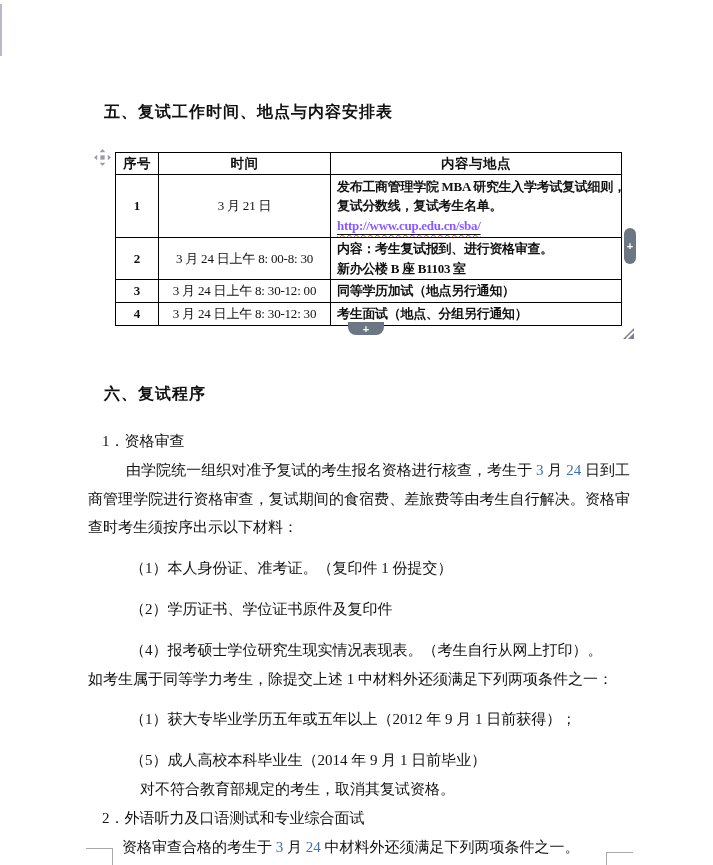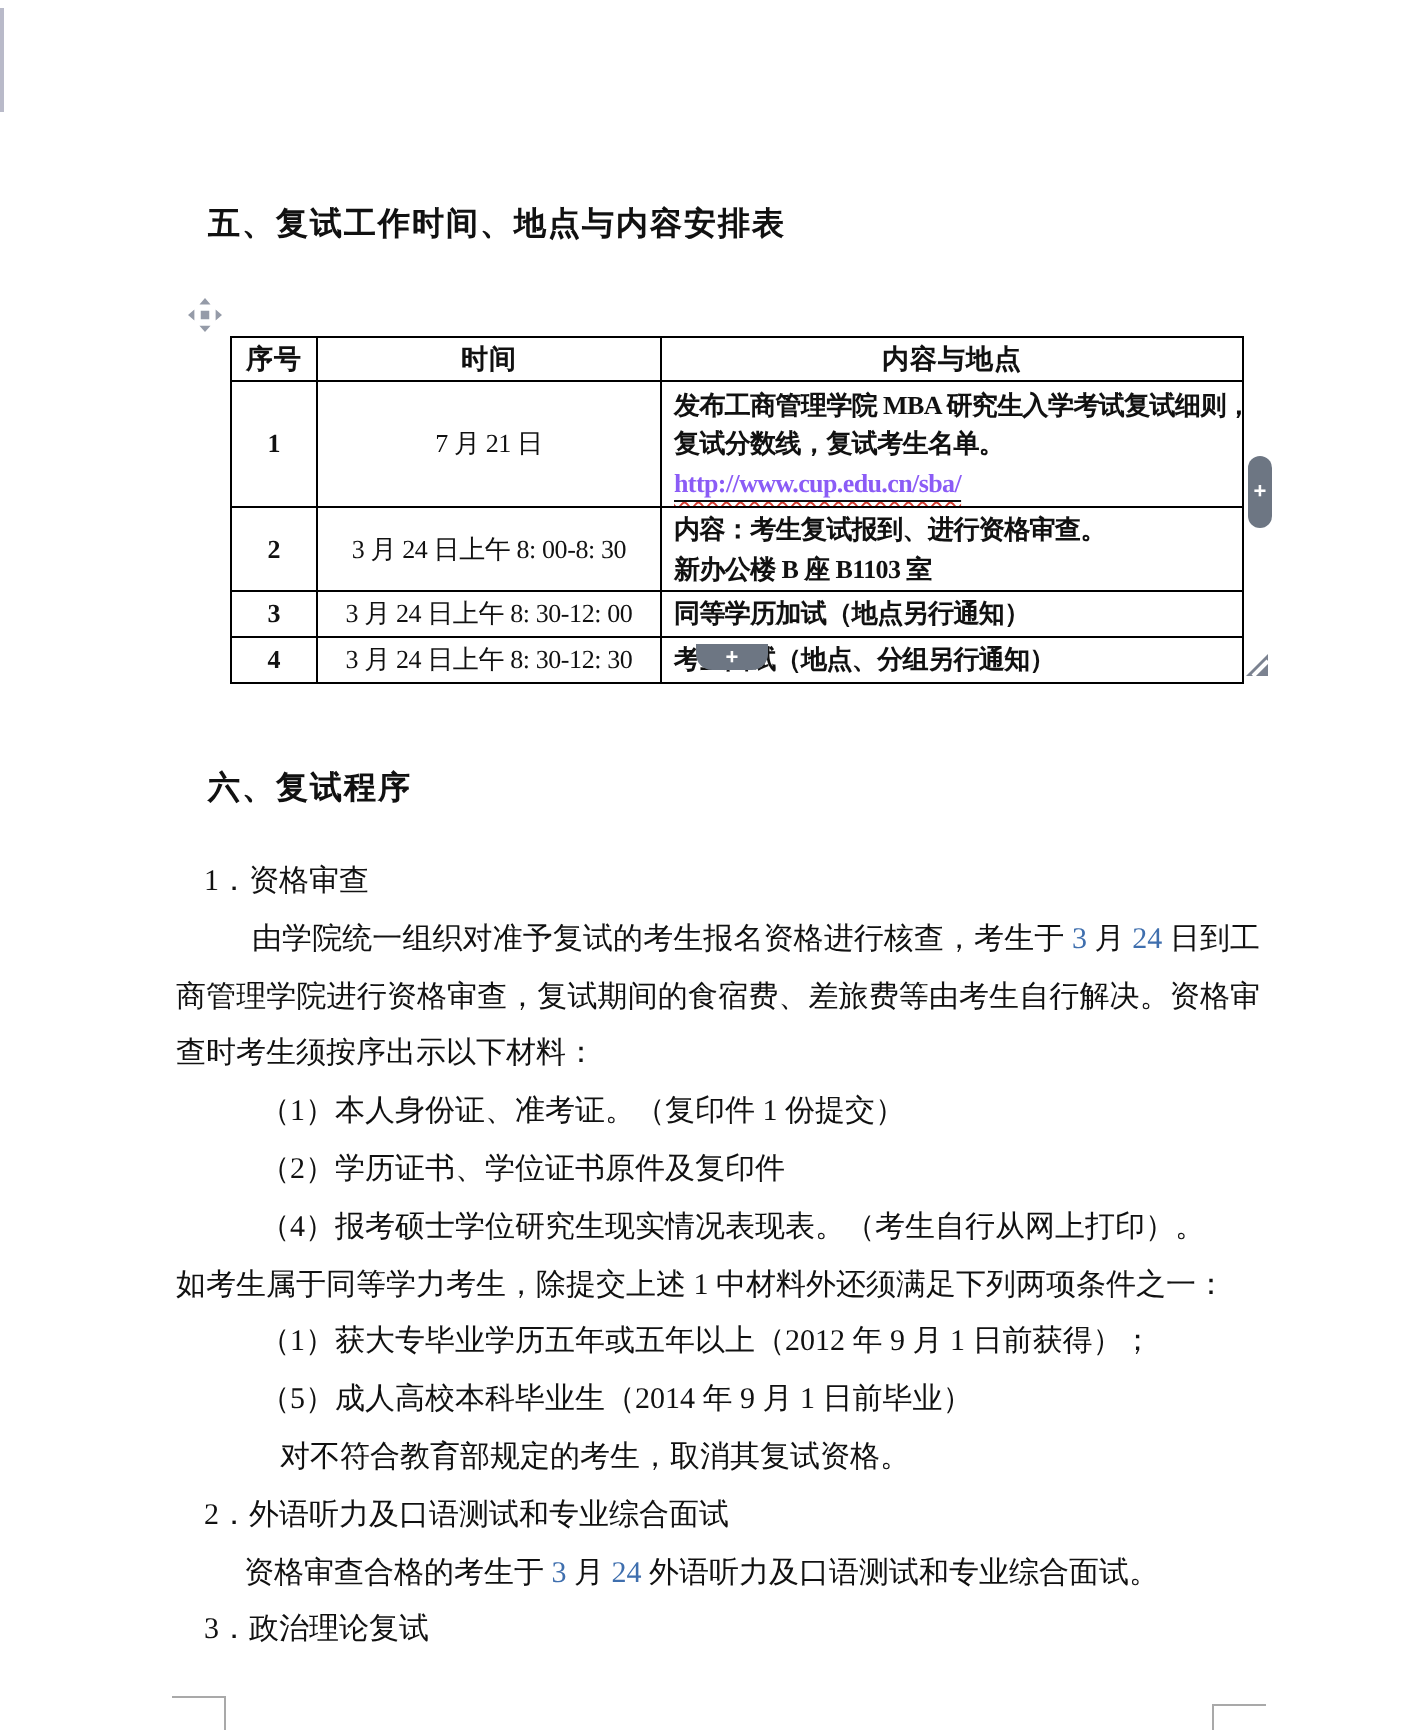--- a/index.html
+++ b/index.html
@@ -11,21 +11,21 @@
   }
   
   .edge-line{position:absolute;left:0;top:4px;width:2px;height:52px;background:#b9bac9;}
 
   
   .doc-h{position:absolute;left:88px;padding-left:16px;font-size:16px;font-weight:bold;letter-spacing:1px;white-space:nowrap;}
   .h-five{top:102px;}
   .h-six{top:384px;}
 
   
-  table.sched{position:absolute;left:115px;top:168px;width:506px;border-collapse:collapse;table-layout:fixed;}
+  table.sched{position:absolute;left:115px;top:152px;width:506px;border-collapse:collapse;table-layout:fixed;}
   table.sched td,table.sched th{border:1px solid #000;padding:0;vertical-align:middle;overflow:hidden;}
   table.sched th{font-size:13.5px;font-weight:bold;height:21px;text-align:center;letter-spacing:0.5px;}
   .c-no{text-align:center;font-weight:bold;font-size:13px;}
   .c-time{text-align:center;font-size:13px;letter-spacing:-0.2px;white-space:nowrap;}
   .c-content{padding:1px 6px !important;vertical-align:middle;font-weight:bold;}
   .t-line{font-size:13px;line-height:19.5px;letter-spacing:-0.3px;white-space:nowrap;}
   tbody tr:nth-child(1) td{height:60px;}
   tbody tr:nth-child(2) td{height:37px;}
   tbody tr:nth-child(3) td{height:20px;}
   tbody tr:nth-child(4) td{height:20px;}
@@ -38,21 +38,21 @@
     display:flex;align-items:center;justify-content:center;font:bold 11px "Liberation Sans",sans-serif;cursor:pointer;}
   .row-plus{position:absolute;left:348px;top:322px;width:36px;height:13px;border-radius:0 0 8px 8px;background:#6d7683;color:#fff;
     display:flex;align-items:center;justify-content:center;font:bold 11px "Liberation Sans",sans-serif;cursor:pointer;}
   .resize-handle{position:absolute;left:622px;top:326px;width:13px;height:13px;cursor:nwse-resize;}
 
   
   .body-text{position:absolute;left:88px;top:427px;width:542px;font-size:15px;line-height:28.8px;}
   .body-text p{margin:0;}
   p.item{padding-left:14px;}
   p.para{text-indent:38px;text-align:justify;}
-  p.sub{padding-left:42px;}
+  p.sub{padding-left:42px;margin-top:12px;}
   p.flush{padding-left:0;text-align:justify;}
   p.note{padding-left:52px;}
   p.para2{padding-left:34px;}
   .d-blue{color:#3f6fae;}
 
   
   .corner-l{position:absolute;left:86px;top:848px;width:26px;height:17px;border-top:1px solid #a9a9a9;border-right:1px solid #a9a9a9;}
   .corner-r{position:absolute;left:606px;top:852px;width:26px;height:13px;border-top:1px solid #a9a9a9;border-left:1px solid #a9a9a9;}
 </style>
 </head>
@@ -78,21 +78,21 @@
   <thead>
     <tr>
       <th>序号</th>
       <th>时间</th>
       <th>内容与地点</th>
     </tr>
   </thead>
   <tbody>
       <tr>
         <td class="c-no">1</td>
-        <td class="c-time">7 月 21 日</td>
+        <td class="c-time">3 月 21 日</td>
         <td class="c-content">
           <div class="t-line">发布工商管理学院 MBA 研究生入学考试复试细则，</div>
           <div class="t-line">复试分数线，复试考生名单。</div>
           <div class="t-line"><span class="spell"><span class="url">http://www.cup.edu.cn/sba/</span></span></div>
         </td>
       </tr>
       <tr>
         <td class="c-no">2</td>
         <td class="c-time">3 月 24 日上午 8: 00-8: 30</td>
         <td class="c-content">
@@ -136,18 +136,18 @@
     <p class="item"><span>1．资格审查</span></p>
     <p class="para"><span>由学院统一组织对准予复试的考生报名资格进行核查，考生于 </span><span class="d-blue">3</span><span> 月 </span><span class="d-blue">24</span><span> 日到工商管理学院进行资格审查，复试期间的食宿费、差旅费等由考生自行解决。资格审查时考生须按序出示以下材料：</span></p>
     <p class="sub"><span>（1）本人身份证、准考证。（复印件 1 份提交）</span></p>
     <p class="sub"><span>（2）学历证书、学位证书原件及复印件</span></p>
     <p class="sub"><span>（4）报考硕士学位研究生现实情况表现表。（考生自行从网上打印）。</span></p>
     <p class="flush"><span>如考生属于同等学力考生，除提交上述 1 中材料外还须满足下列两项条件之一：</span></p>
     <p class="sub"><span>（1）获大专毕业学历五年或五年以上（2012 年 9 月 1 日前获得）；</span></p>
     <p class="sub"><span>（5）成人高校本科毕业生（2014 年 9 月 1 日前毕业）</span></p>
     <p class="note"><span>对不符合教育部规定的考生，取消其复试资格。</span></p>
     <p class="item"><span>2．外语听力及口语测试和专业综合面试</span></p>
-    <p class="para2"><span>资格审查合格的考生于 </span><span class="d-blue">3</span><span> 月 </span><span class="d-blue">24</span><span> 外语听力及口语测试和专业综合面试。</span></p>
+    <p class="para2"><span>资格审查合格的考生于 </span><span class="d-blue">3</span><span> 月 </span><span class="d-blue">24</span><span> 中材料外还须满足下列两项条件之一。</span></p>
     <p class="item"><span>3．政治理论复试</span></p>
   </div>
 
 <div class="corner-l"></div>
 <div class="corner-r"></div>
 
 </body></html>

